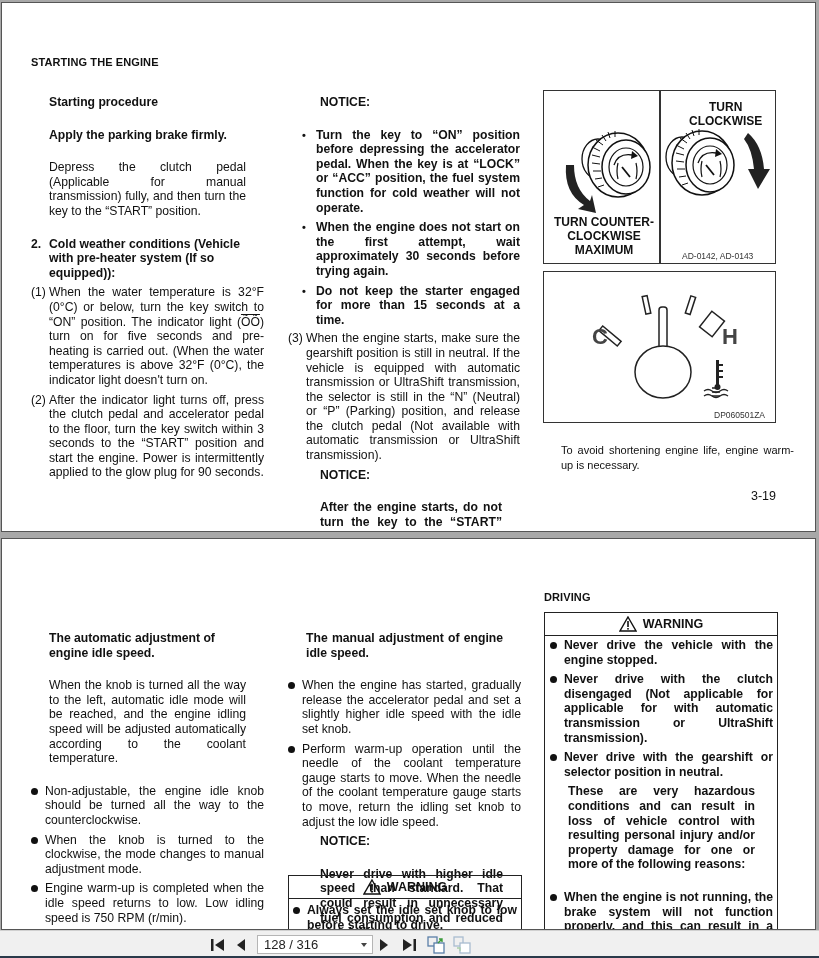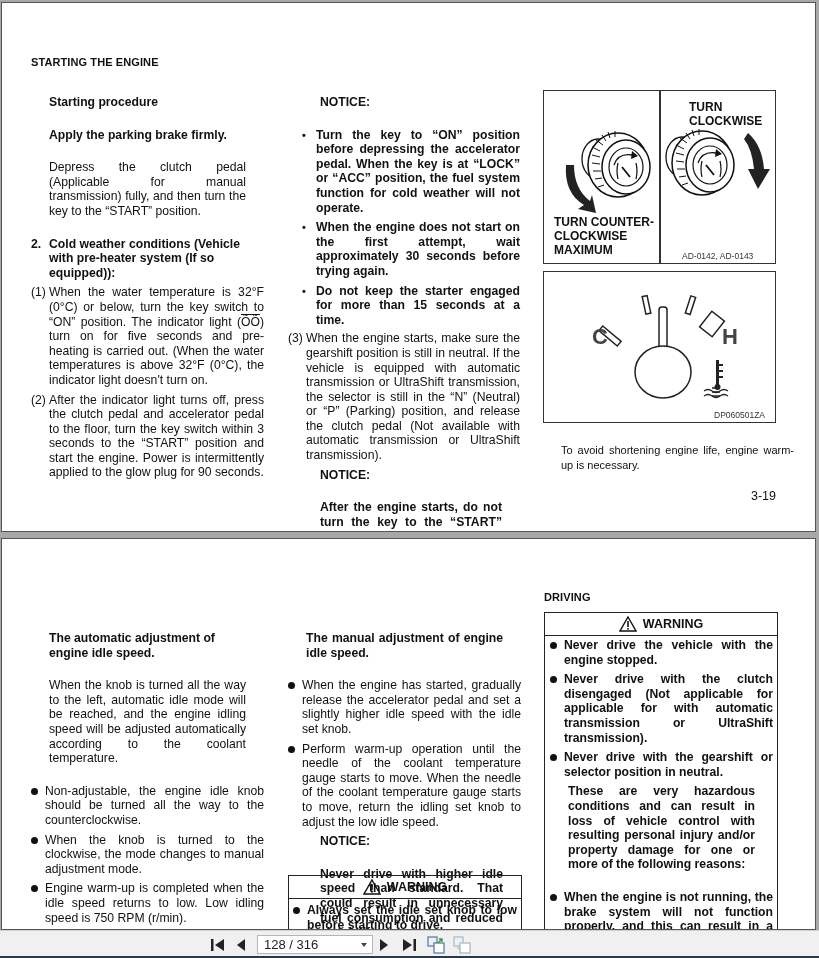--- a/index.html
+++ b/index.html
@@ -22,21 +22,21 @@
   p { margin:18px; }
   .gap { margin-top:5px; }
   .num { display:flex; }
   .num .n { flex:0 0 18px; }
   .num .t { flex:1; text-align:justify; }
   .bul { display:flex; margin-top:5px; }
   .bul .m { flex:0 0 14px; font-size:11px; }
   .bul .t { flex:1; text-align:justify; }
   .dot { display:inline-block; width:7px; height:7px; background:#111; border-radius:50%; margin-top:4px; }
   .figure-box { position:absolute; border:1.5px solid #333; box-sizing:border-box; background:#fff; }
-  .fig-label { position:absolute; font-weight:bold; font-size:12px; line-height:14px; }
+  .fig-label { position:absolute; font-weight:bold; font-size:12px; line-height:14px;text-align:center; }
   .fig-code { position:absolute; font-size:8.5px; color:#333; }
   .warn-box { position:absolute; border:1.5px solid #222; box-sizing:border-box; }
   .warn-head { border-bottom:1.5px solid #222; text-align:center; font-weight:bold; font-size:12.5px; height:22px; line-height:22px; }
   .warn-head svg { vertical-align:-4px; margin-right:6px; }
   .page-num { position:absolute; font-size:12.5px; }
   
   #toolbar { position:absolute; left:0; top:930px; width:819px; height:28px; background:#f0f0f0; border-top:1px solid #d0d0d0; }
   #toolbar .btn { position:absolute; top:6px; height:16px; display:flex; align-items:center; justify-content:center; cursor:pointer; }
   #page-select { position:absolute; left:257px; top:4px; width:116px; height:19px; border:1px solid #b5b5b5; background:#fff; box-sizing:border-box; font-size:13px; line-height:17px; padding-left:6px; color:#222; }
   #page-select .arrow { position:absolute; right:5px; top:7px; width:0; height:0; border-left:3px solid transparent; border-right:3px solid transparent; border-top:4px solid #444; }

